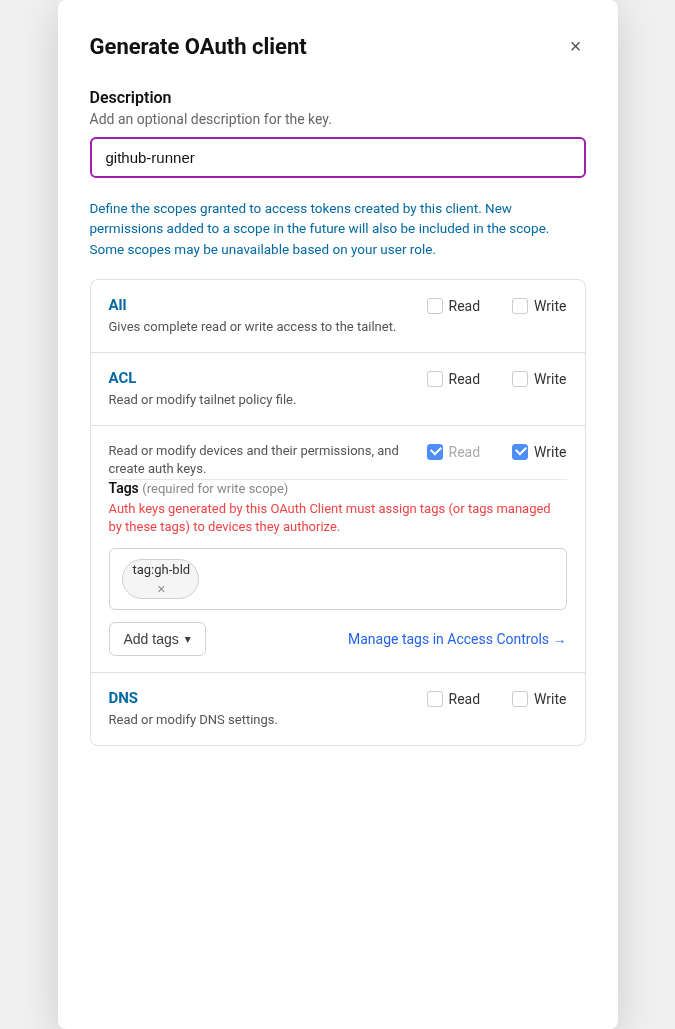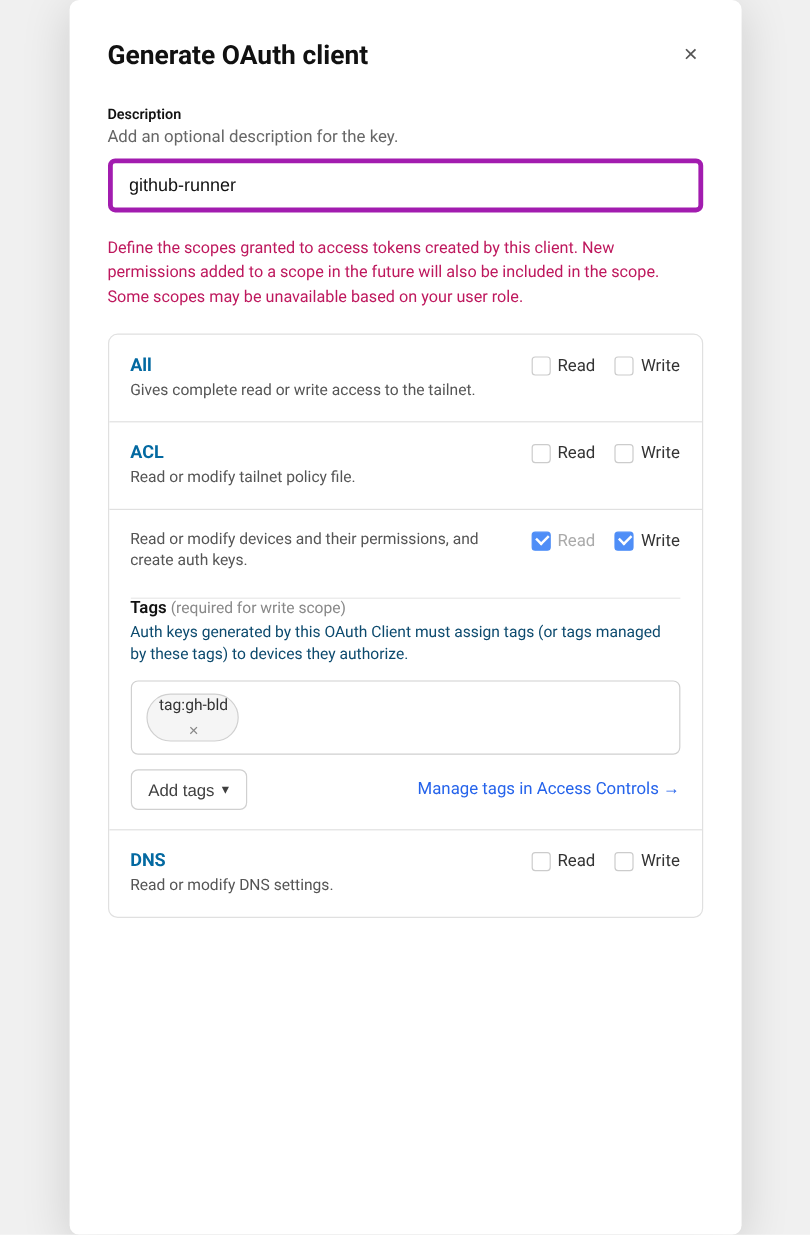--- a/index.html
+++ b/index.html
@@ -48,46 +48,46 @@
       padding: 4px;
       color: #555;
       font-size: 20px;
       line-height: 1;
       display: flex;
       align-items: center;
       justify-content: center;
     }
 
     .section-label {
-      font-size: 12px;
+      font-size: 16px;
       font-weight: 600;
       color: #111111;
       margin-bottom: 4px;
     }
 
     .section-sublabel {
       font-size: 14px;
       color: #666666;
       margin-bottom: 10px;
     }
 
     .description-input {
       width: 100%;
-      border: 4px solid #a21caf;
+      border: 2px solid #a21caf;
       border-radius: 6px;
       padding: 10px 14px;
       font-size: 15px;
       color: #111111;
       outline: none;
       margin-bottom: 20px;
     }
 
     .scopes-info {
       font-size: 13.5px;
-      color: #be185d;
+      color: #0369a1;
       line-height: 1.5;
       margin-bottom: 20px;
     }
 
     .scopes-table {
       border: 1px solid #e0e0e0;
       border-radius: 8px;
       overflow: hidden;
     }
 
@@ -119,21 +119,21 @@
 
     .scope-desc {
       font-size: 13px;
       color: #555555;
       line-height: 1.4;
     }
 
     .scope-checkboxes {
       display: flex;
       align-items: flex-start;
-      gap: 16px;
+      gap: 32px;
       flex-shrink: 0;
       margin-left: 20px;
       margin-top: 2px;
     }
 
     .checkbox-group {
       display: flex;
       align-items: center;
       gap: 6px;
     }
@@ -170,40 +170,40 @@
       top: 1px;
       width: 8px;
       height: 5px;
       border-left: 2px solid white;
       border-bottom: 2px solid white;
       transform: rotate(-45deg);
     }
 
     
     .tags-subsection {
-      margin-top: 20px;
+      margin-top: 0;
       border-top: 1px solid #e8e8e8;
     }
 
     .tags-label {
       font-size: 14px;
       font-weight: 600;
       color: #111111;
       margin-bottom: 2px;
     }
 
     .tags-required {
       font-size: 13px;
       font-weight: 400;
       color: #888888;
     }
 
     .tags-desc {
       font-size: 13px;
-      color: #0c4a6e;
+      color: #ef4444;
       line-height: 1.4;
       margin-bottom: 12px;
       margin-top: 4px;
     }
 
     .tags-input-box {
       border: 1px solid #d0d0d0;
       border-radius: 6px;
       padding: 10px 12px;
       min-height: 44px;

